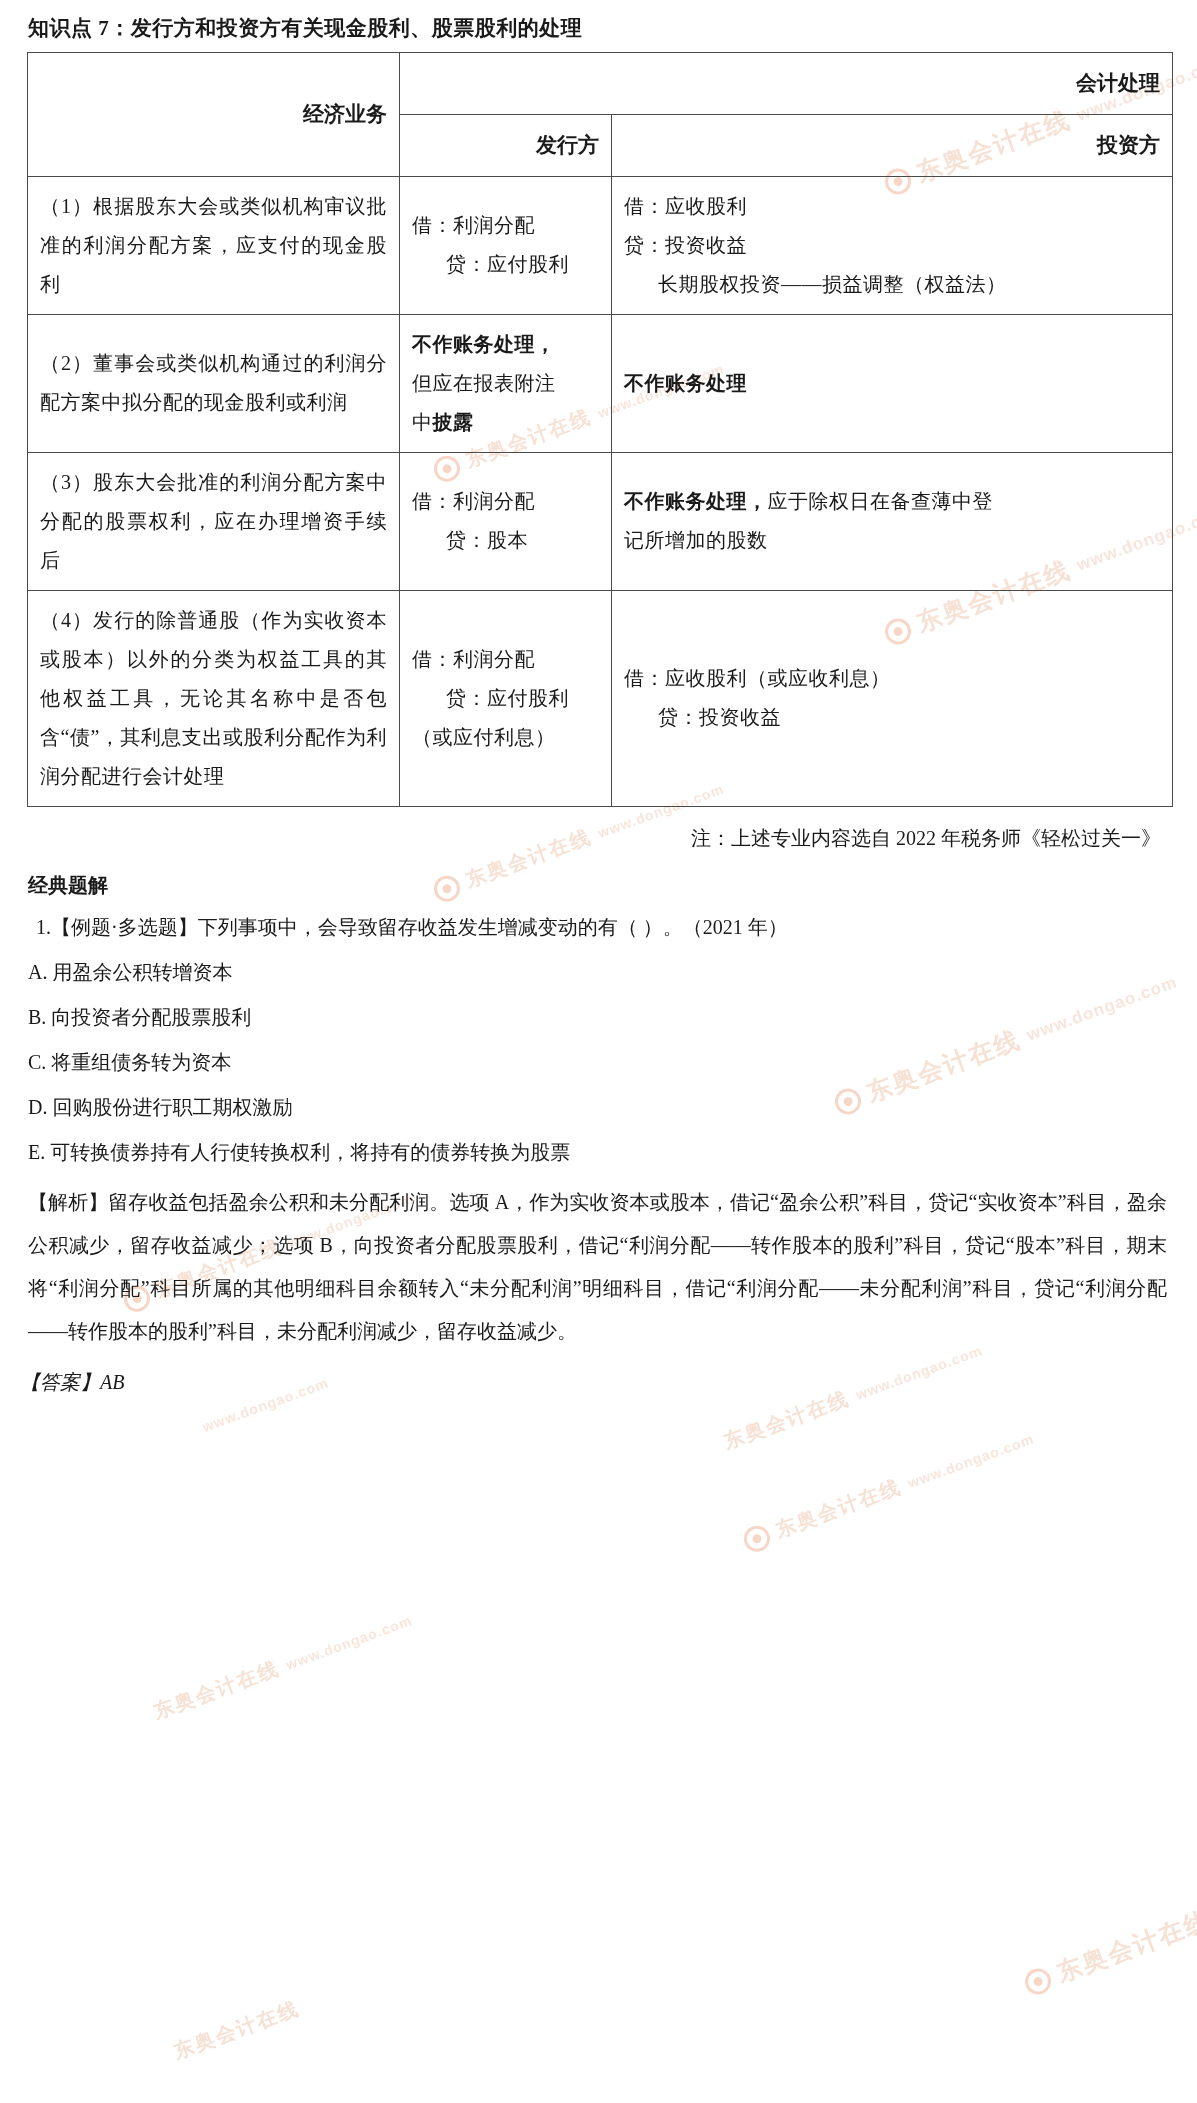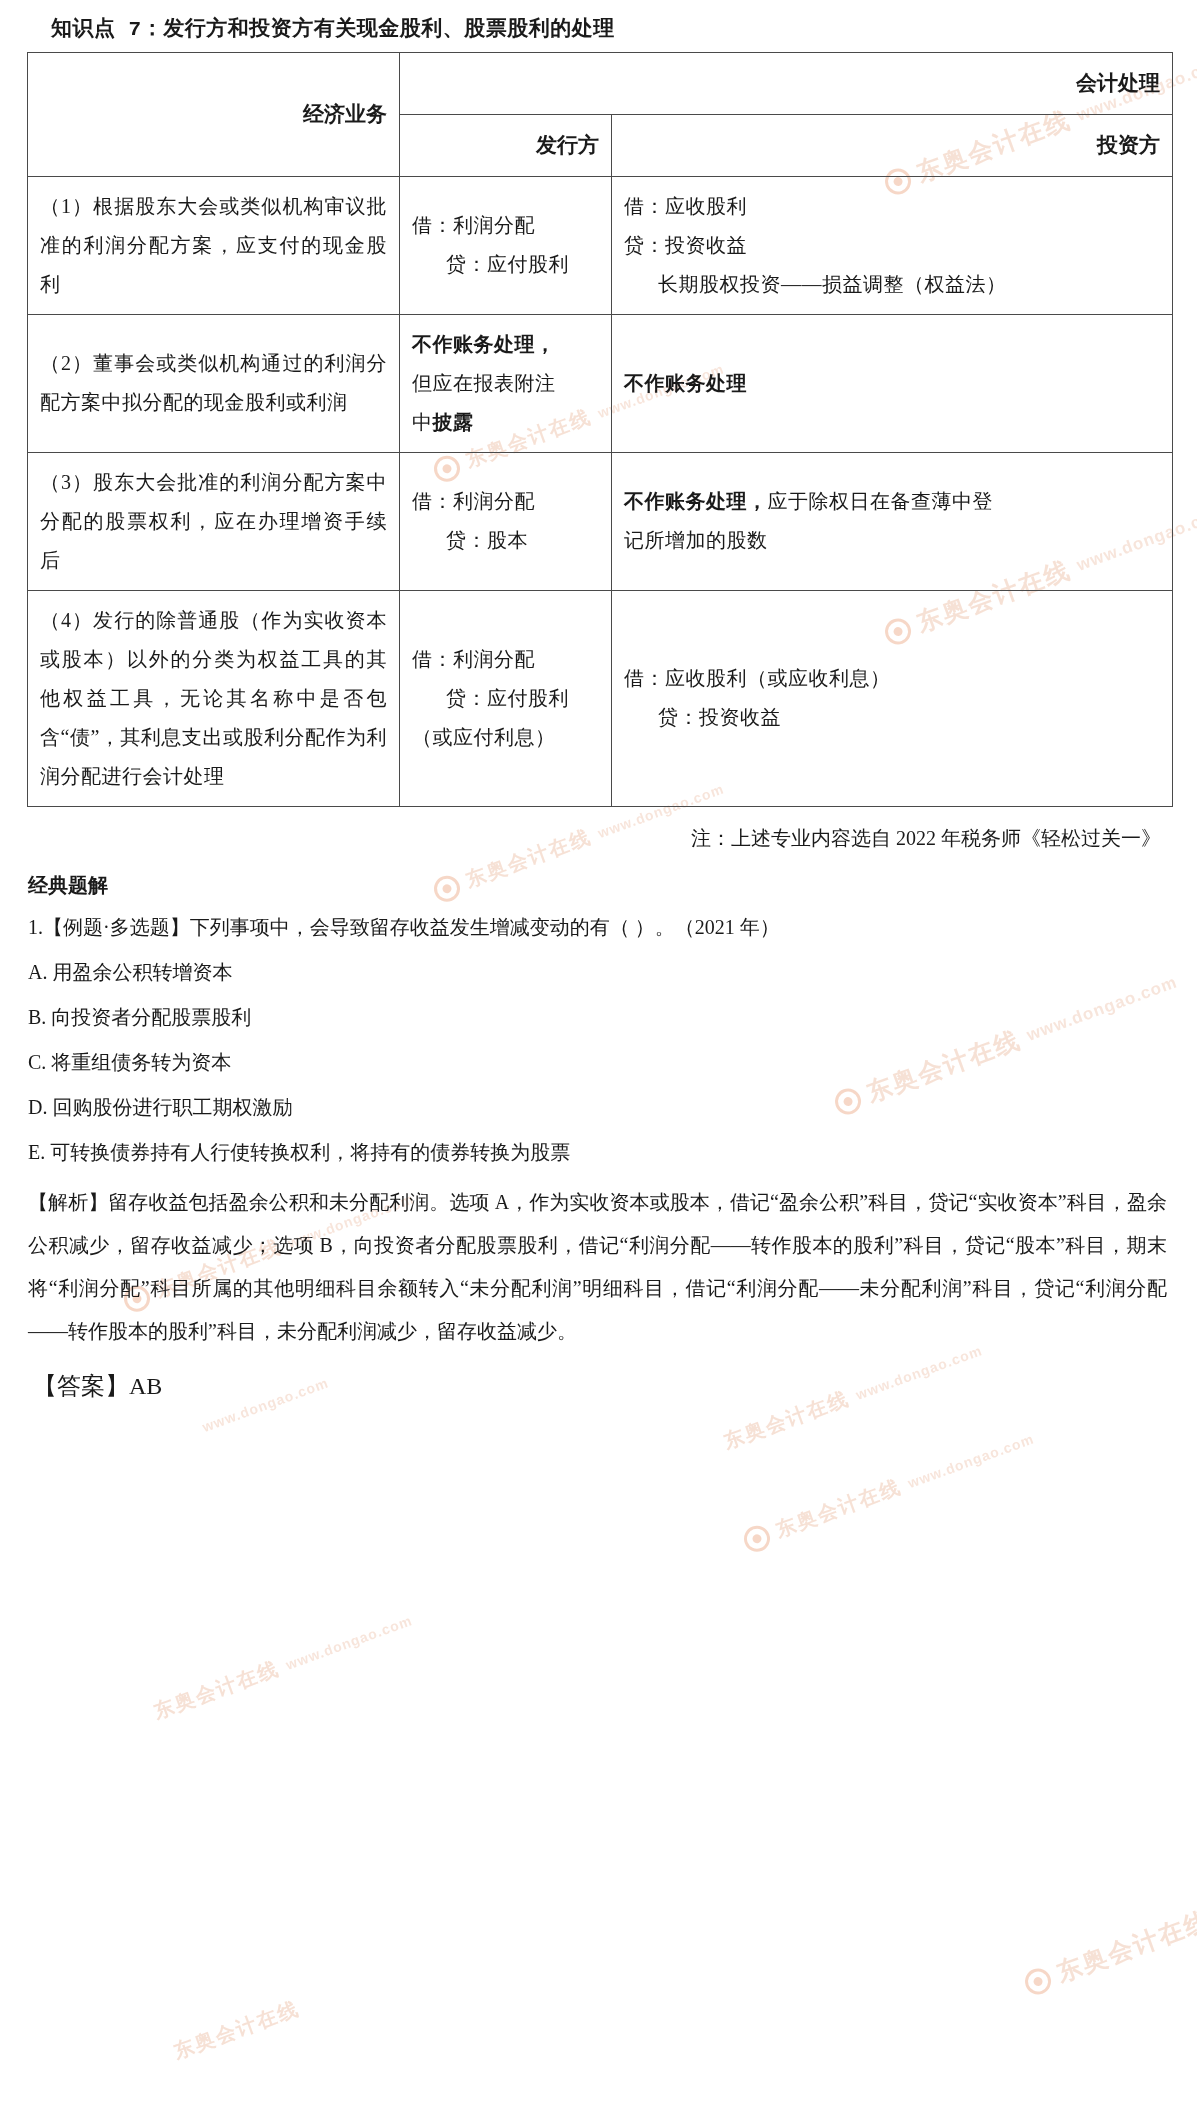--- a/index.html
+++ b/index.html
@@ -69,21 +69,21 @@
 
   
   .doc-heading {
     font-size: 21px;
     font-weight: bold;
     padding: 14px 0 10px 28px;
     letter-spacing: .5px;
     position: relative;
     z-index: 10;
   }
-  .doc-heading .kp-num { font-family: Liberation Mono, monospace; margin-left: 23px; }
+  .doc-heading .kp-num { font-family: Liberation Serif, serif; }
 
   
   table.main-table {
     border-collapse: collapse;
     width: 1145px;
     margin: 0 0 0 27px;
     table-layout: fixed;
     position: relative;
     z-index: 10;
     background: transparent;
@@ -138,43 +138,45 @@
     padding: 14px 0 6px 28px;
     position: relative;
     z-index: 10;
   }
   .q-line {
     font-size: 20px;
     line-height: 2.25;
     padding: 0 34px 0 28px;
     position: relative;
     z-index: 10;
+    margin-left: 8px;
   }
   .opt-line {
     font-size: 20px;
     line-height: 2.25;
     padding: 0 34px 0 28px;
     position: relative;
     z-index: 10;
   }
   .para {
     font-size: 20px;
     line-height: 2.15;
     padding: 6px 30px 0 28px;
     text-align: justify;
     text-justify: inter-ideograph;
     position: relative;
     z-index: 10;
   }
   .answer-line {
-    font-size: 24px;
+    font-size: 20px;
     line-height: 2.1;
-    padding: 8px 30px 24px 33px;
-    position: relative;
-    z-index: 10;
+    padding: 8px 30px 24px 20px;
+    position: relative;
+    z-index: 10;
+    font-style: italic;
   }
 </style>
 </head>
 <body>
 
 <div class="page">
 
   <div class="watermark-layer">
     <div class="wm" style="left:880px; top:170px;">
       <span class="wm-logo"></span>

